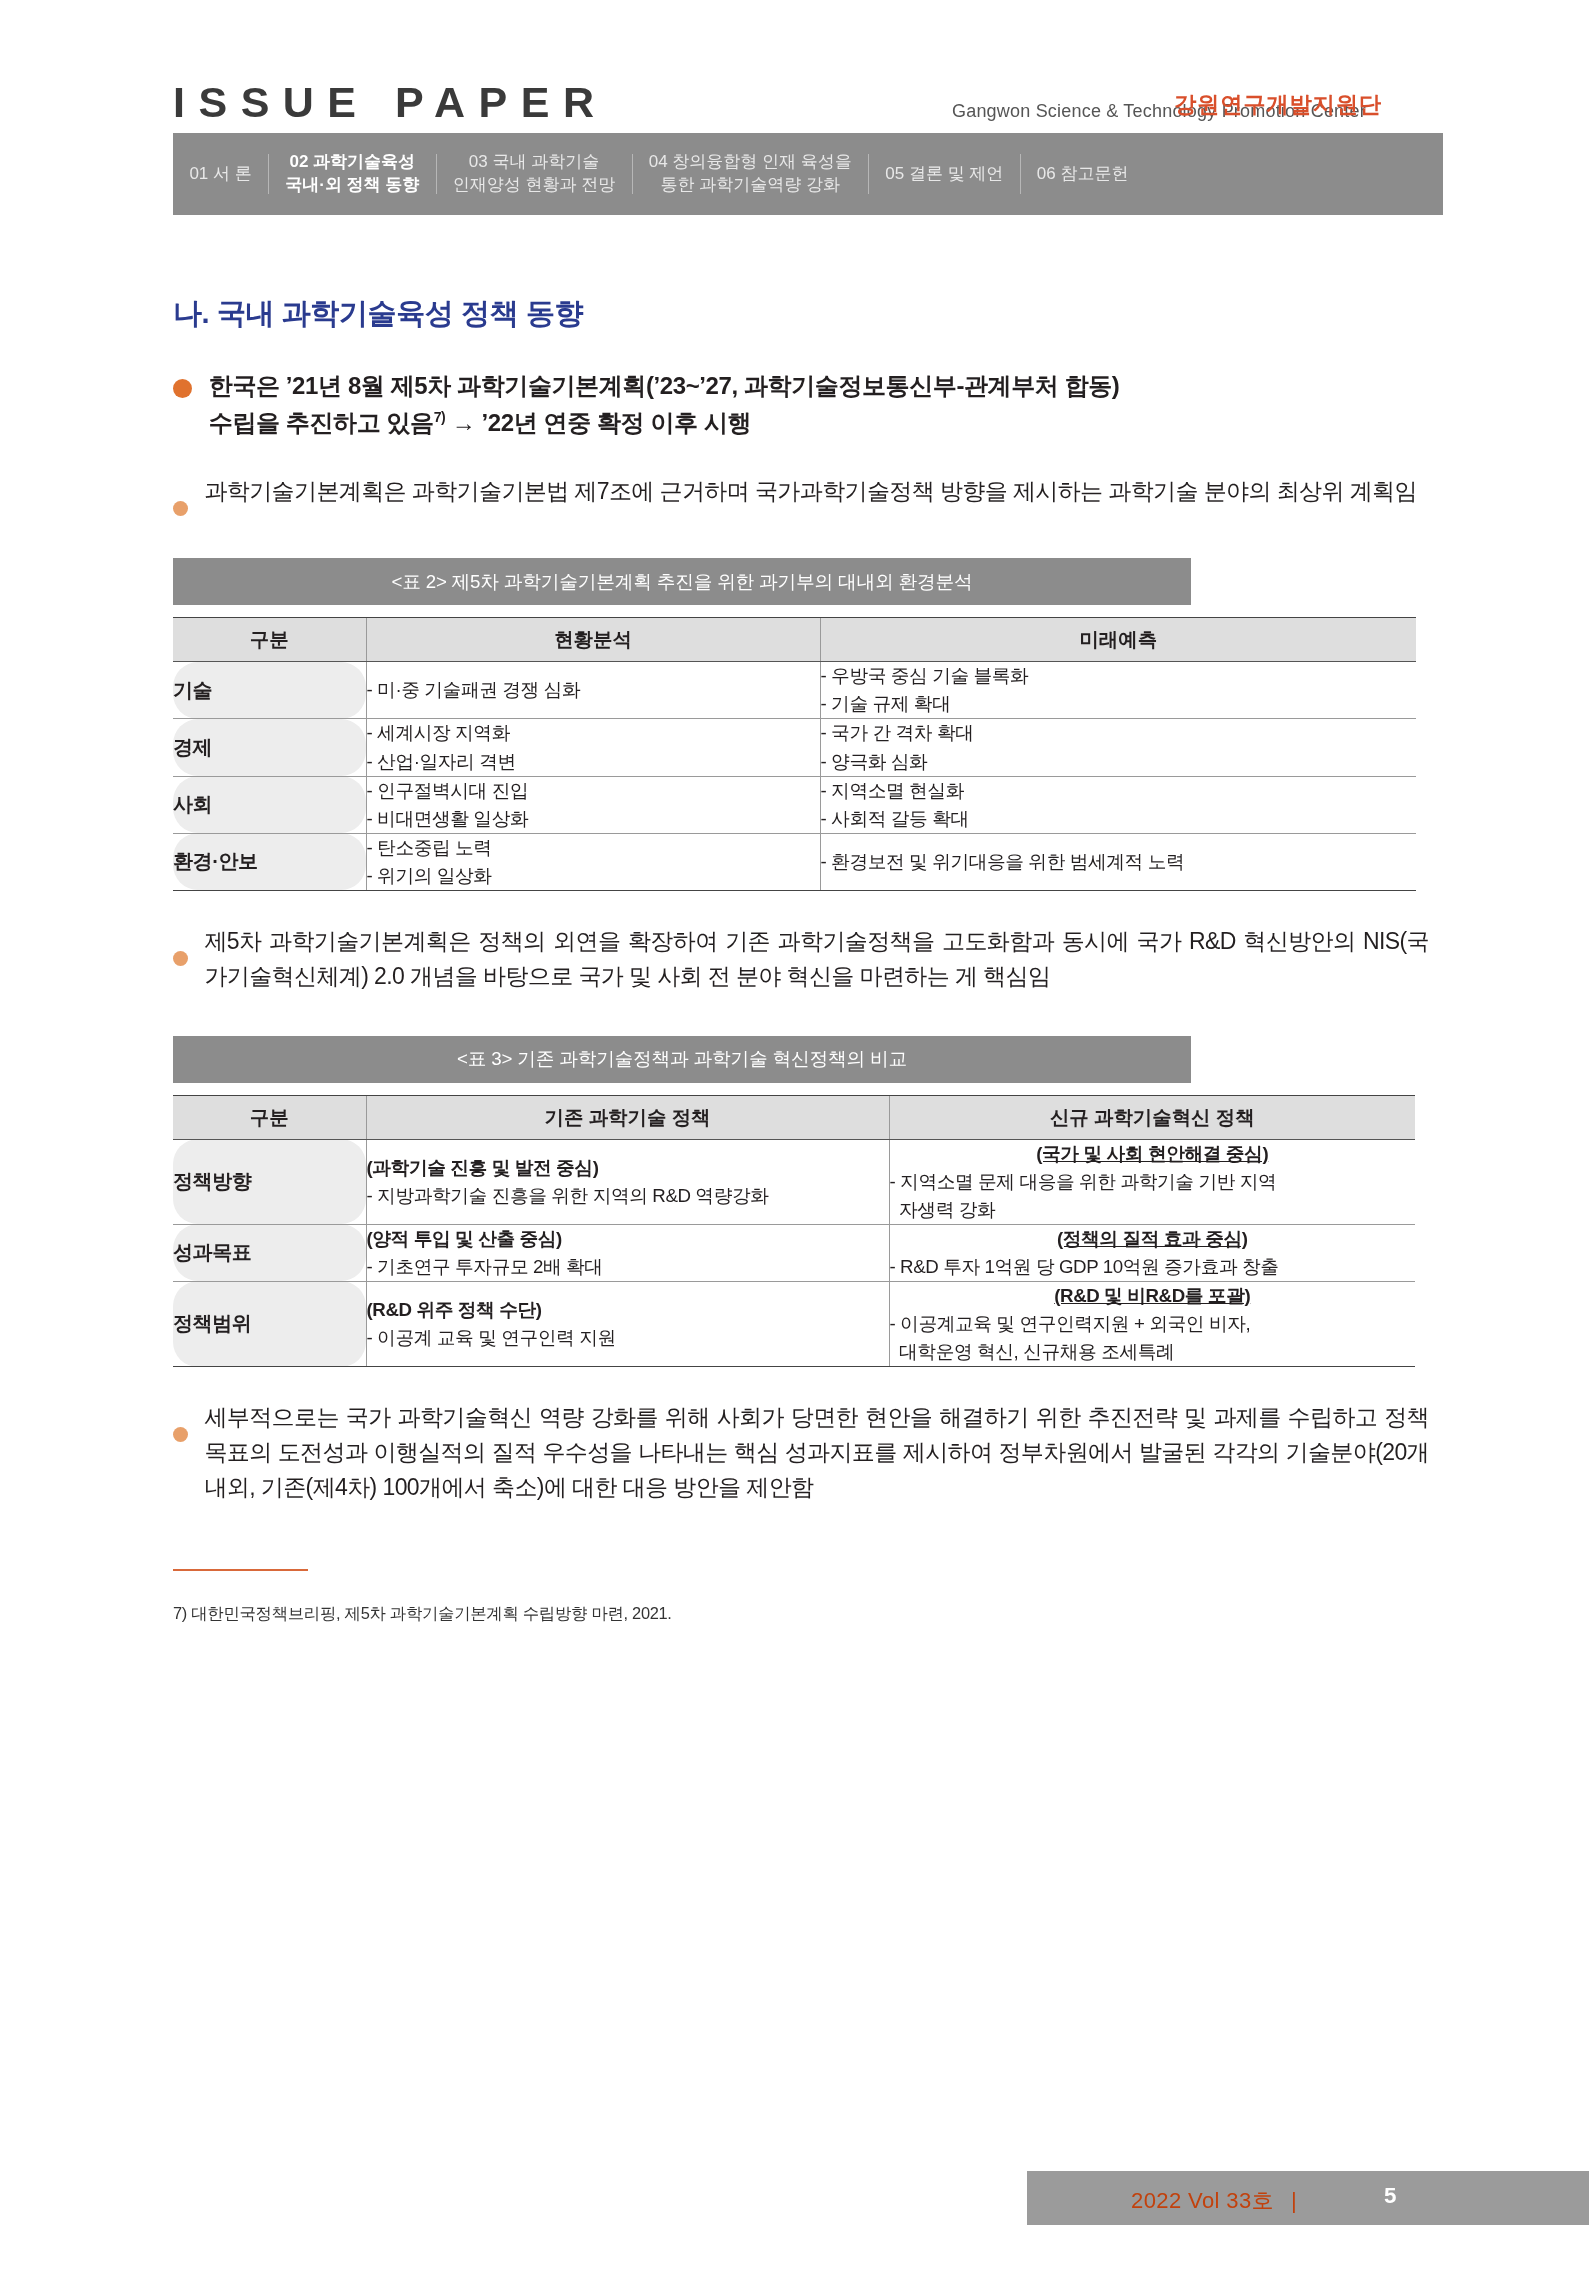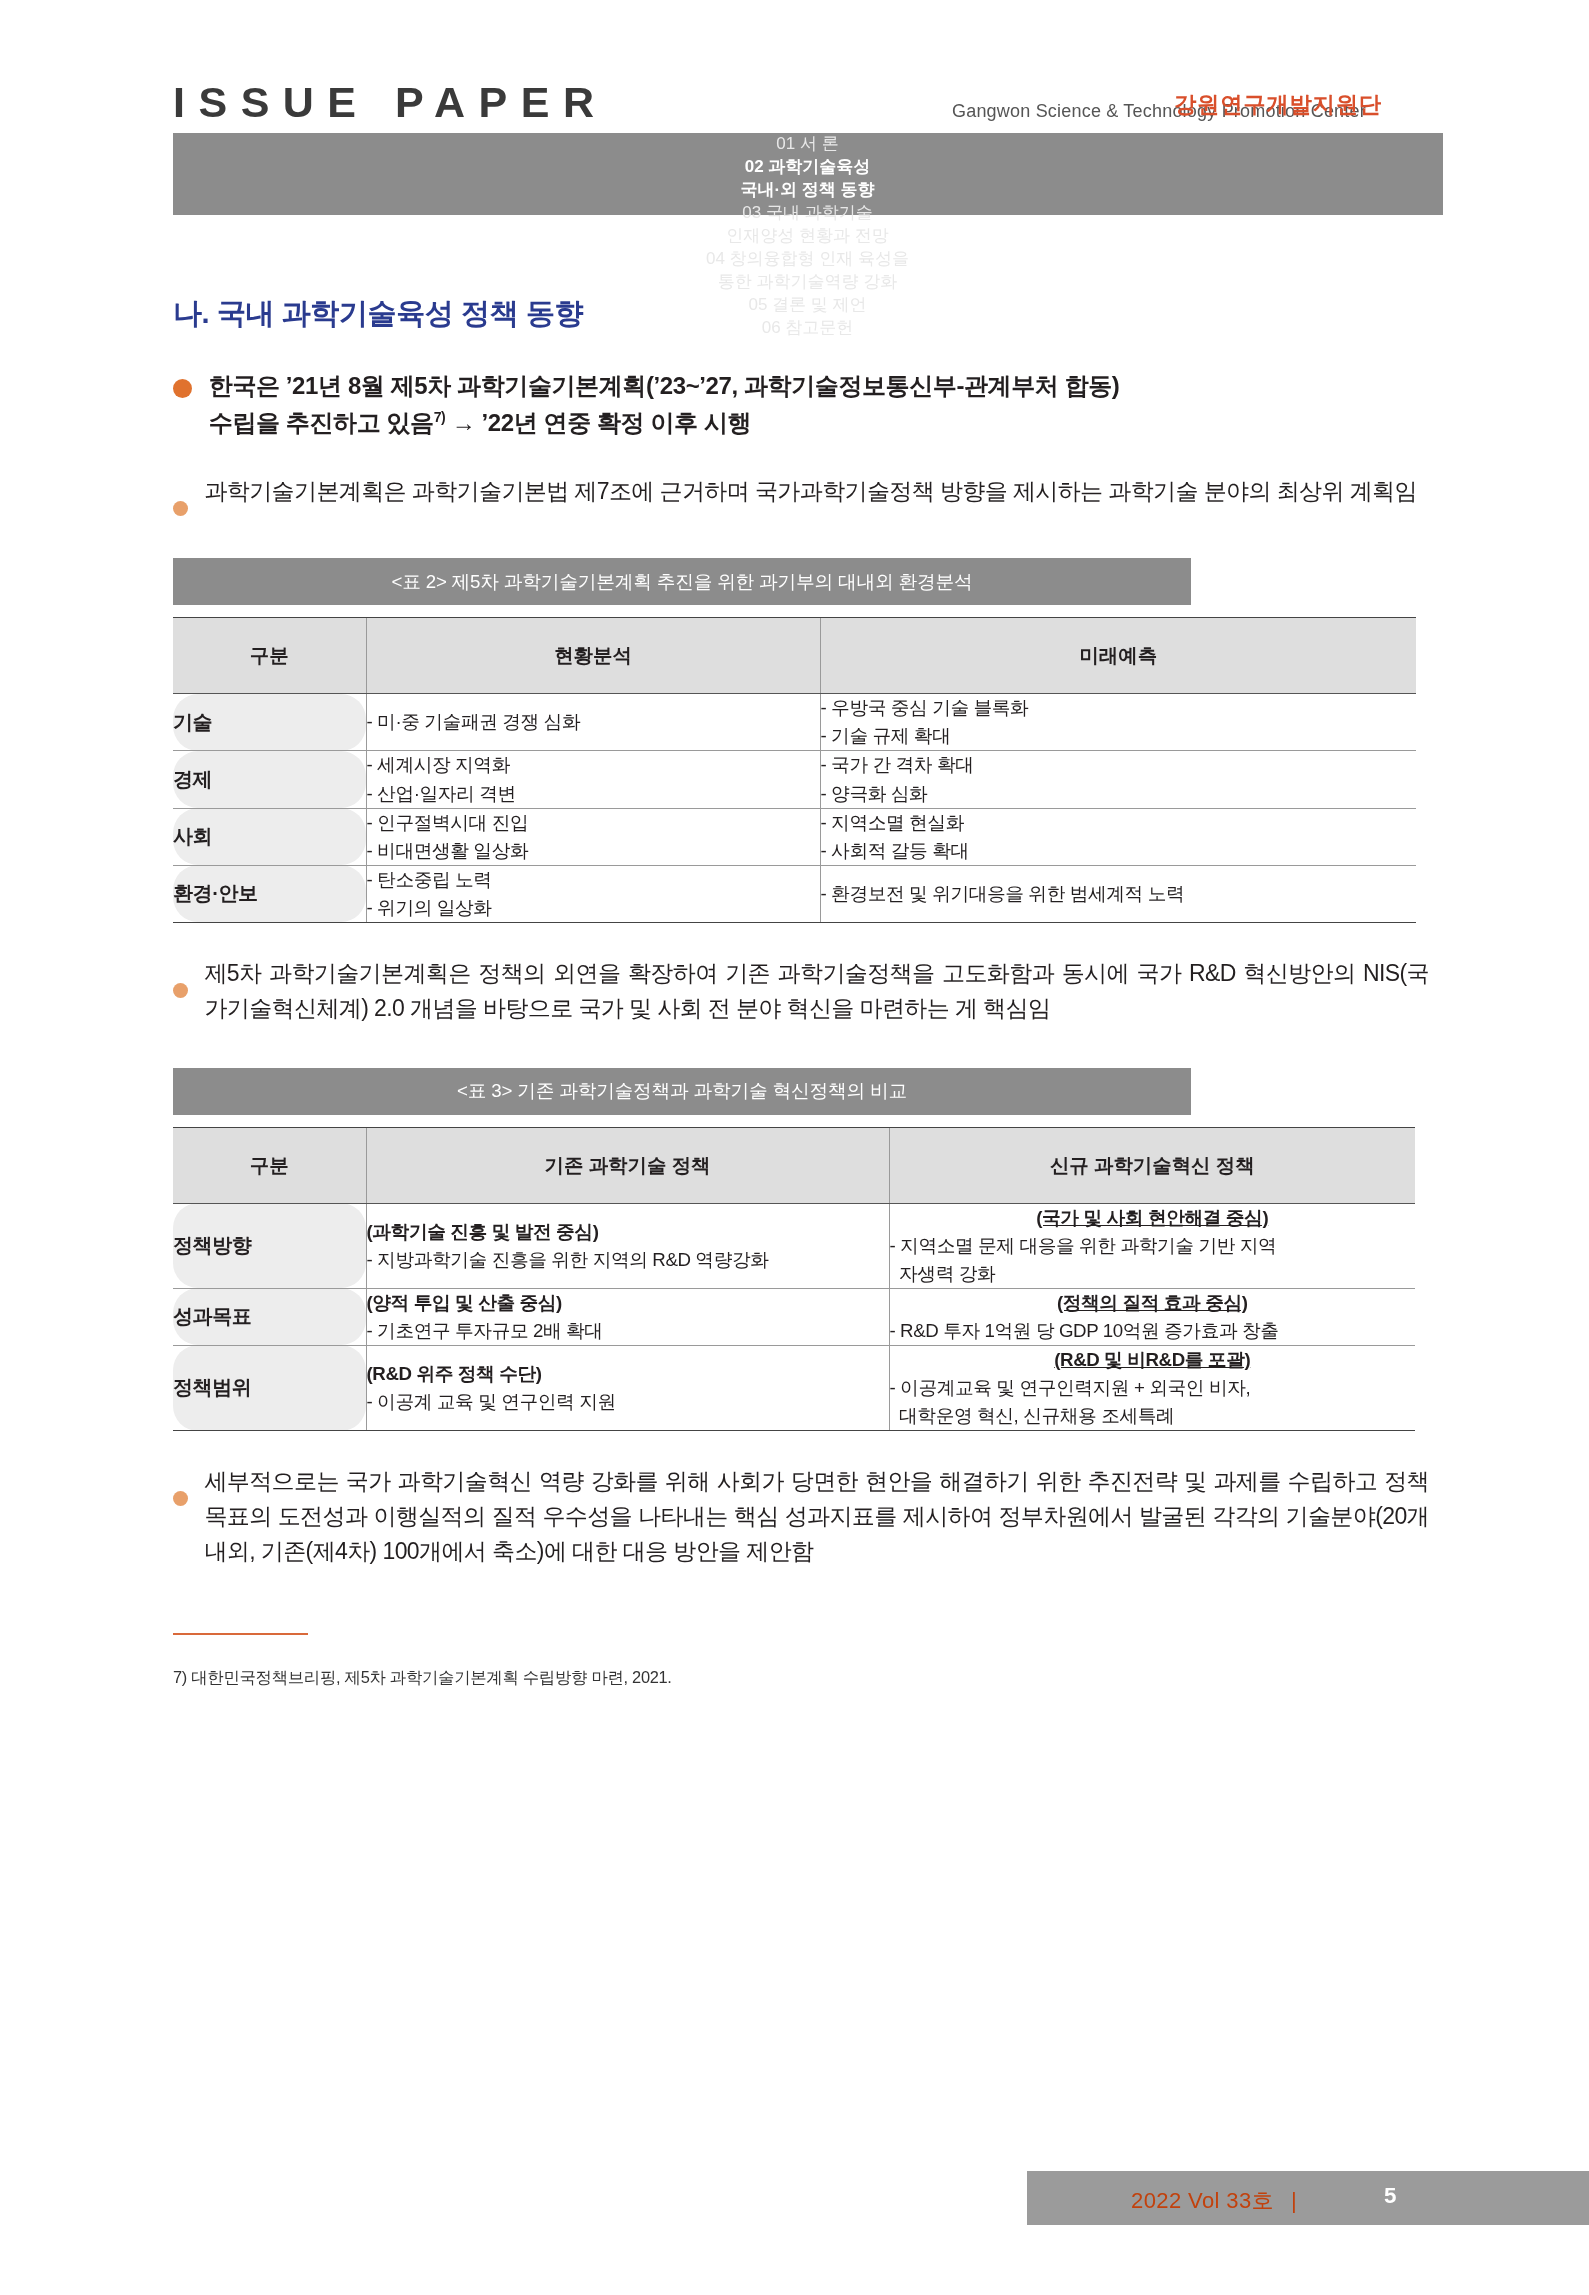--- a/index.html
+++ b/index.html
@@ -73,21 +73,20 @@
     background: #ffffff;
   }
   .nav-items {
     position: absolute;
     left: 173px;
     top: 133px;
     width: 1269px;
     height: 82px;
     display: flex;
     align-items: center;
-    flex-direction: column;
   }
   .nav-item {
     color: #e8e8e8;
     font-size: 17px;
     line-height: 1.35;
     text-align: center;
     padding: 0 16.4px;
     position: relative;
     white-space: pre-line;
   }
@@ -177,21 +176,21 @@
   table.dtable th, table.dtable td {
     border-top: 0.7px solid #555;
     border-bottom: 0.7px solid #555;
     padding: 0;
   }
   table.dtable thead th {
     background: #dedede;
     font-size: 19.4px;
     font-weight: bold;
     text-align: center;
-    padding: 24px 0;
+    padding: 8px 0;
     border-top: 1.5px solid #444;
     border-bottom: 0.7px solid #555;
   }
   table.dtable tbody tr td {
     border-bottom: 0.7px solid #9a9a9a;
   }
   table.dtable tbody tr:last-child td {
     border-bottom: 1.5px solid #444;
   }
   td.rowhead {

